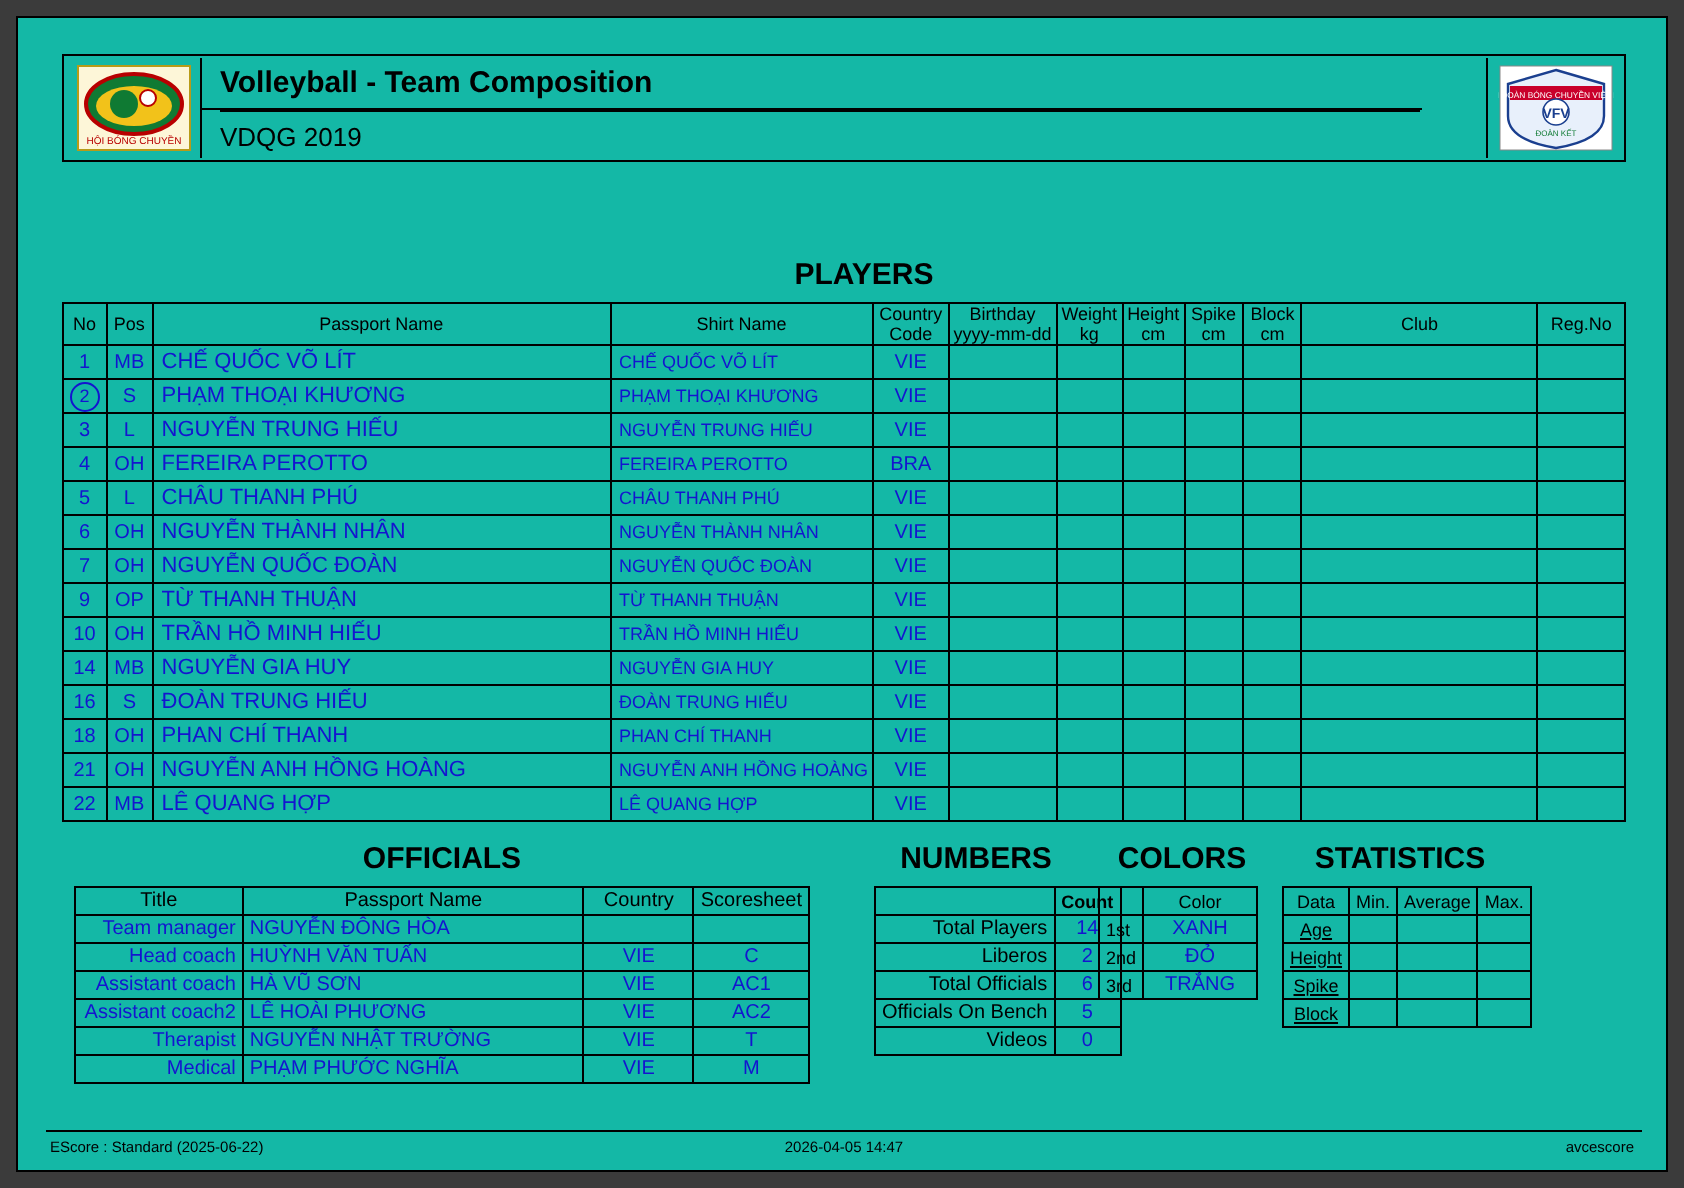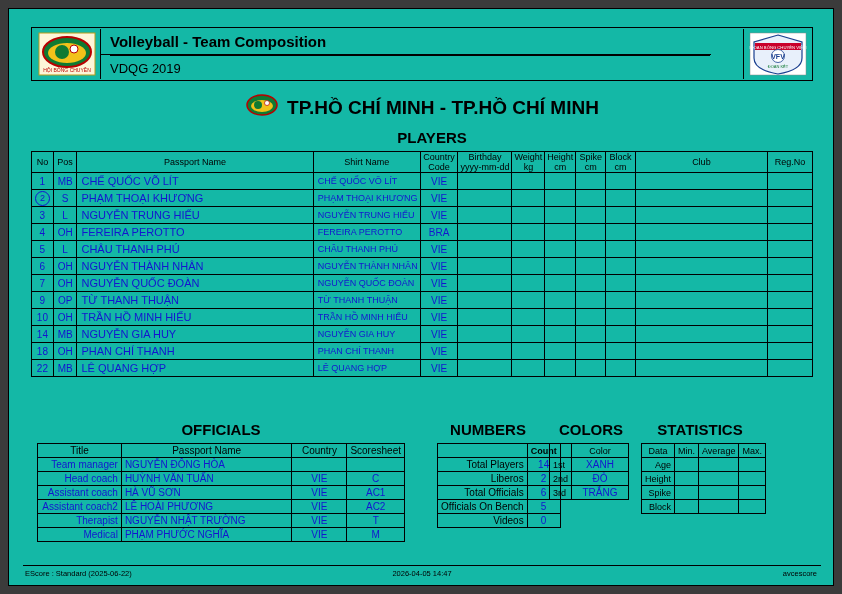--- a/index.html
+++ b/index.html
@@ -125,21 +125,21 @@
   .colors td.val{text-align:center;}
   
   .statistics{
     position:absolute;left:632px;top:434px;width:118px;font-size:9px;
   }
   .statistics th,.statistics td{
     border:1px solid #000;height:14px;box-sizing:border-box;padding:0 3px;
     color:#000;font-weight:normal;white-space:nowrap;
   }
   .statistics th{text-align:center;font-size:9px;}
-  .statistics td.lbl{text-align:right;}
+  .statistics td.lbl{text-align:center;text-decoration:underline;}
   
   .footer-line{
     position:absolute;left:14px;top:556px;width:798px;height:1px;background:#000;
   }
   .footer{
     position:absolute;top:560px;font-size:7.5px;color:#000;
   }
   .f-left{left:16px;}
   .f-center{left:0;width:826px;text-align:center;}
   .f-right{right:16px;}
@@ -169,30 +169,20 @@
         <path d="M29 3 L53 10 L53 26 Q53 38 29 42 Q5 38 5 26 L5 10 Z" fill="#e8f0fb" stroke="#1a3f8f" stroke-width="1.2"></path>
         <path d="M6 11 L52 11 L52 18 L6 18 Z" fill="#c9002b"></path>
         <text x="29" y="17" font-size="4.2" text-anchor="middle" fill="#ffffff" font-family="Liberation Sans, sans-serif">LIÊN ĐOÀN BÓNG CHUYỀN VIỆT NAM</text>
         <circle cx="29" cy="24" r="6.5" fill="#ffffff" stroke="#1a3f8f" stroke-width="0.8"></circle>
         <text x="29" y="27" font-size="7" text-anchor="middle" fill="#1a3f8f" font-weight="bold" font-family="Liberation Sans, sans-serif">VFV</text>
         <text x="29" y="36" font-size="4" text-anchor="middle" fill="#0f7a33" font-family="Liberation Sans, sans-serif">ĐOÀN KẾT</text>
       </svg>
     </div>
   </div>
 
-  <div class="team-title">
-    <span class="team-badge">
-      <svg width="34" height="24" viewBox="0 0 34 24">
-        <ellipse cx="17" cy="12" rx="15" ry="10" fill="#0f7a33" stroke="#b80000" stroke-width="1.5"></ellipse>
-        <ellipse cx="17" cy="13" rx="11" ry="6" fill="#f2c21a"></ellipse>
-        <ellipse cx="13" cy="12" rx="4" ry="4" fill="#0f7a33"></ellipse>
-        <circle cx="22" cy="10" r="2.5" fill="#fff" stroke="#b80000" stroke-width="0.7"></circle>
-      </svg>
-    </span><span>TP.HỒ CHÍ MINH - TP.HỒ CHÍ MINH</span>
-  </div>
 
   <div class="players-label sec-head" style="position:absolute;left:0;top:120px;width:826px;">PLAYERS</div>
 
   <table class="players">
     <colgroup>
       <col style="width:22px">
         <col style="width:24px">
         <col style="width:248px">
       <col style="width:88px">
         <col style="width:38px">
@@ -373,24 +363,52 @@
           <td class="cc">VIE</td>
           <td class="c"></td>
           <td class="c"></td>
           <td class="c"></td>
           <td class="c"></td>
           <td class="c"></td>
           <td class="l"></td>
           <td class="c"></td>
         </tr>
         <tr>
+          <td class="c">16</td>
+          <td class="c">S</td>
+          <td class="l name">ĐOÀN TRUNG HIẾU</td>
+          <td class="l shirt">ĐOÀN TRUNG HIẾU</td>
+          <td class="cc">VIE</td>
+          <td class="c"></td>
+          <td class="c"></td>
+          <td class="c"></td>
+          <td class="c"></td>
+          <td class="c"></td>
+          <td class="l"></td>
+          <td class="c"></td>
+        </tr>
+        <tr>
           <td class="c">18</td>
           <td class="c">OH</td>
           <td class="l name">PHAN CHÍ THANH</td>
           <td class="l shirt">PHAN CHÍ THANH</td>
+          <td class="cc">VIE</td>
+          <td class="c"></td>
+          <td class="c"></td>
+          <td class="c"></td>
+          <td class="c"></td>
+          <td class="c"></td>
+          <td class="l"></td>
+          <td class="c"></td>
+        </tr>
+        <tr>
+          <td class="c">21</td>
+          <td class="c">OH</td>
+          <td class="l name">NGUYỄN ANH HỒNG HOÀNG</td>
+          <td class="l shirt">NGUYỄN ANH HỒNG HOÀNG</td>
           <td class="cc">VIE</td>
           <td class="c"></td>
           <td class="c"></td>
           <td class="c"></td>
           <td class="c"></td>
           <td class="c"></td>
           <td class="l"></td>
           <td class="c"></td>
         </tr>
         <tr>

